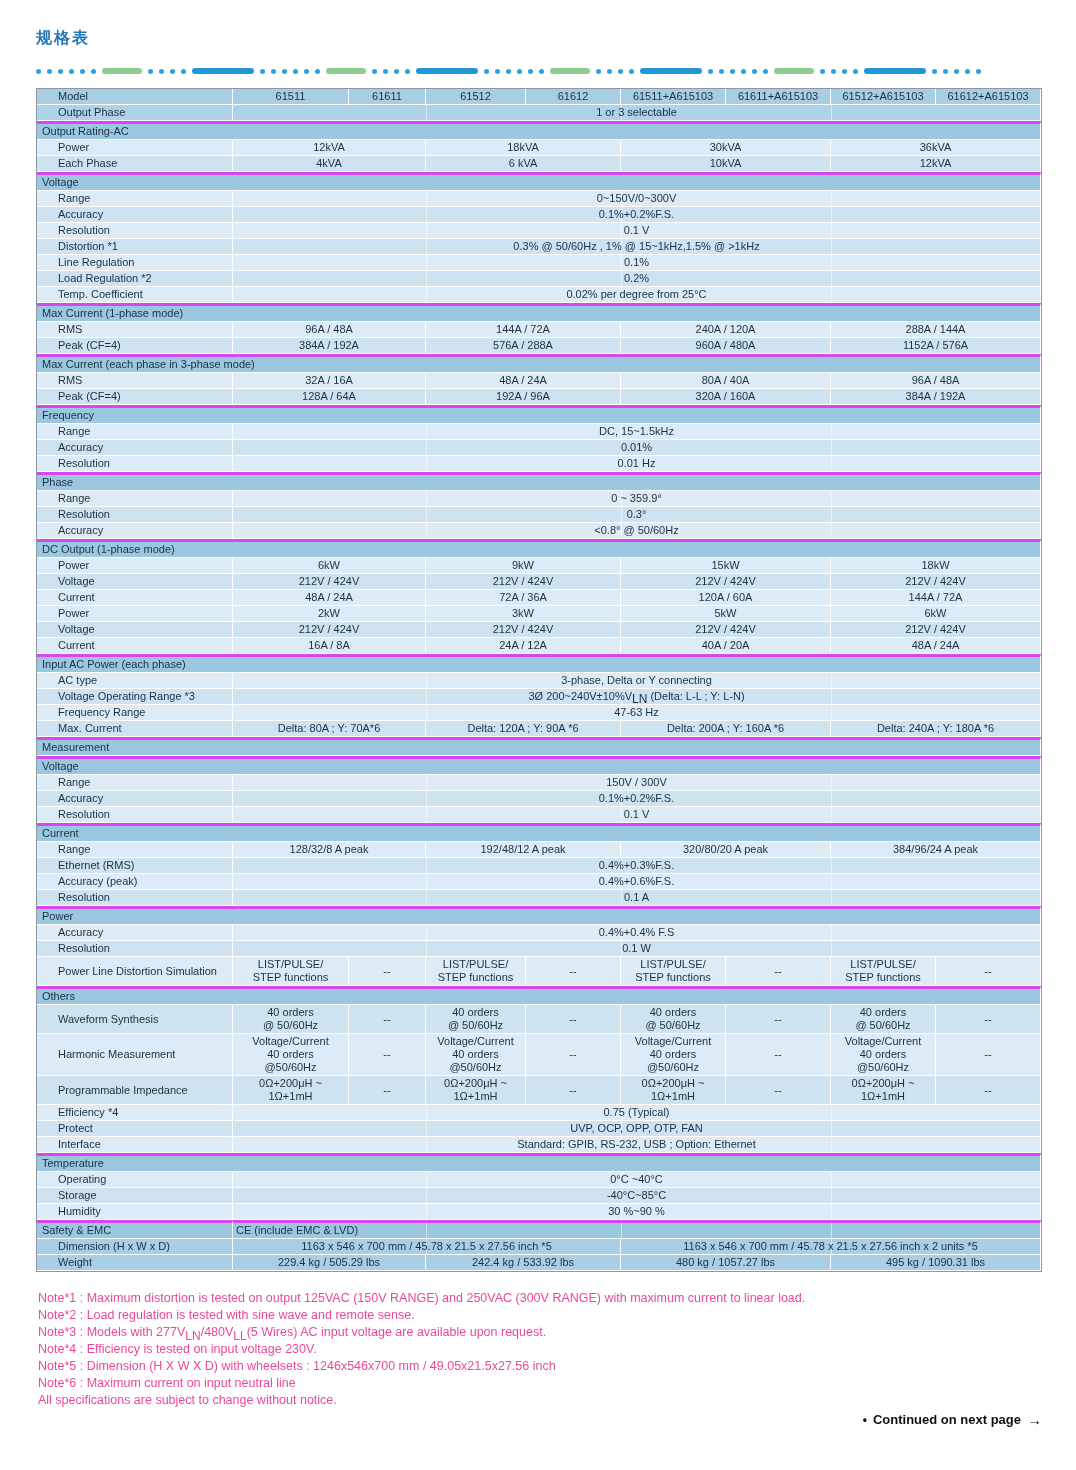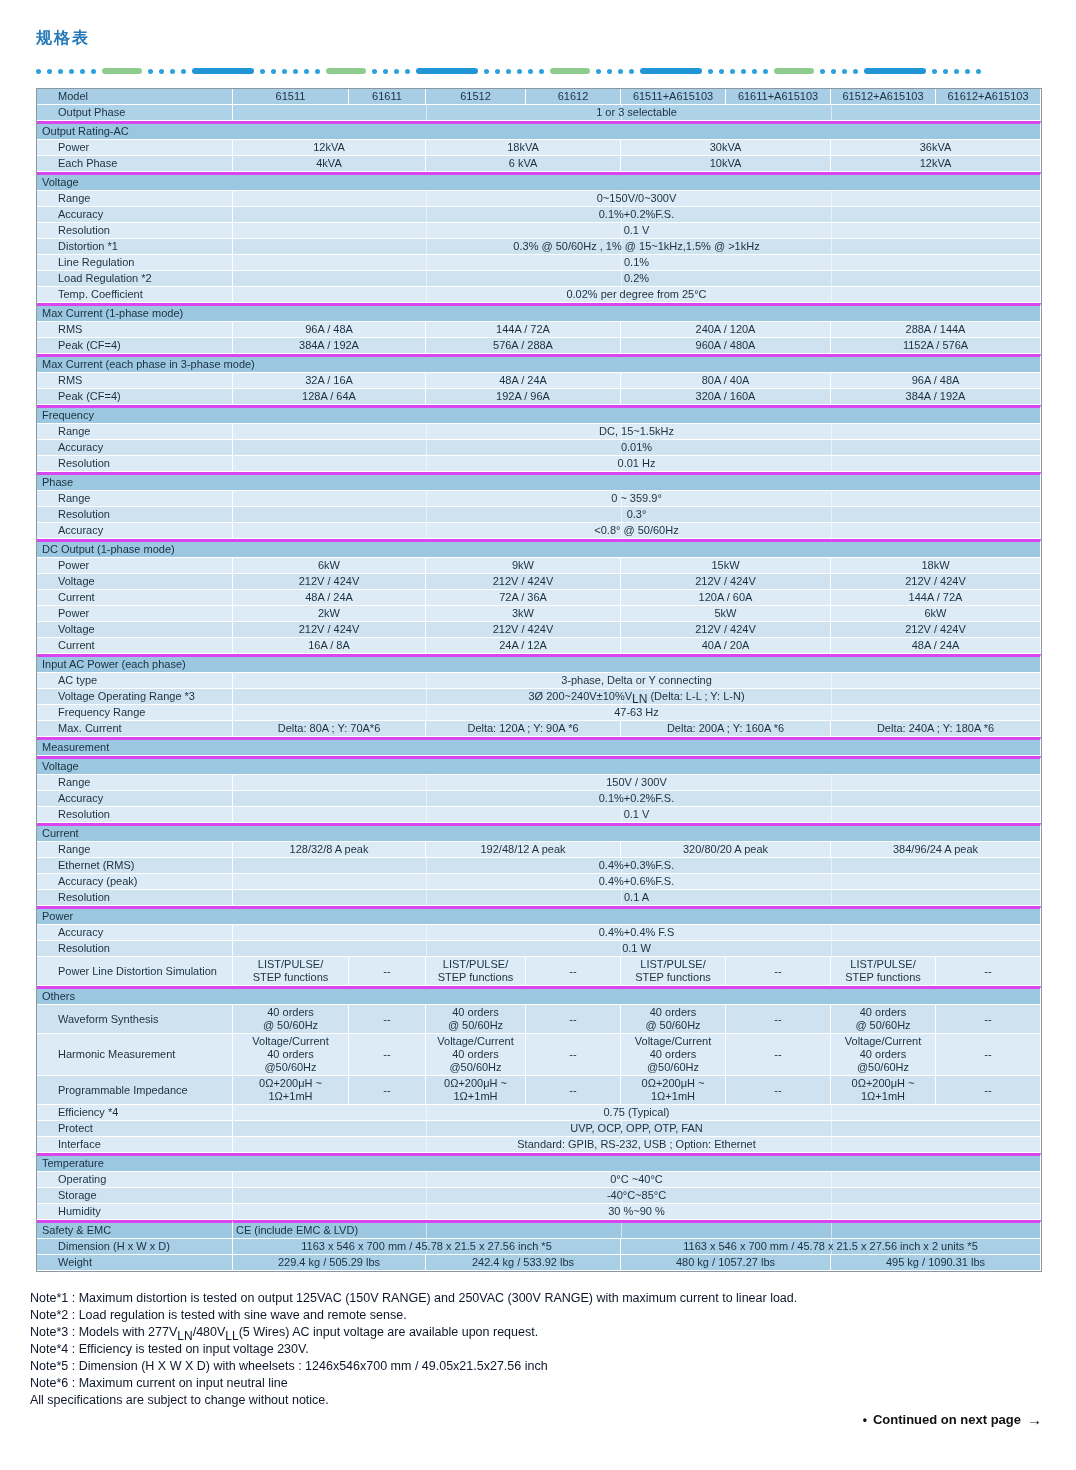--- a/index.html
+++ b/index.html
@@ -38,22 +38,22 @@
   }
   table.spec td.sec.val{text-align:left;padding-left:3px;}
   table.spec tr.model td{background:var(--model);}
   table.spec td.a0{background:var(--row0);}
   table.spec td.a1{background:var(--row1);}
   table.spec td.mid{background:var(--mid);}
   table.spec td.mid2{background:var(--mid2);margin-top:13px;}
   sub{font-size:12px;line-height:0;text-align:right;}
 
   .notes{
-    position:absolute;left:30px;top:1290px;width:800px;
-    font-size:12.5px;line-height:17px;color:#0f172a;
+    position:absolute;left:38px;top:1290px;width:800px;
+    font-size:12.5px;line-height:17px;color:#ec4899;
   }
   .continued{
     position:absolute;right:34px;top:1412px;
     font-size:13px;font-weight:bold;color:#101010;
     display:flex;align-items:center;gap:6px;
   }
   .continued .bullet{font-size:12px;}
   .continued .arrow{font-size:15px;line-height:13px;}
 </style>
 </head>

